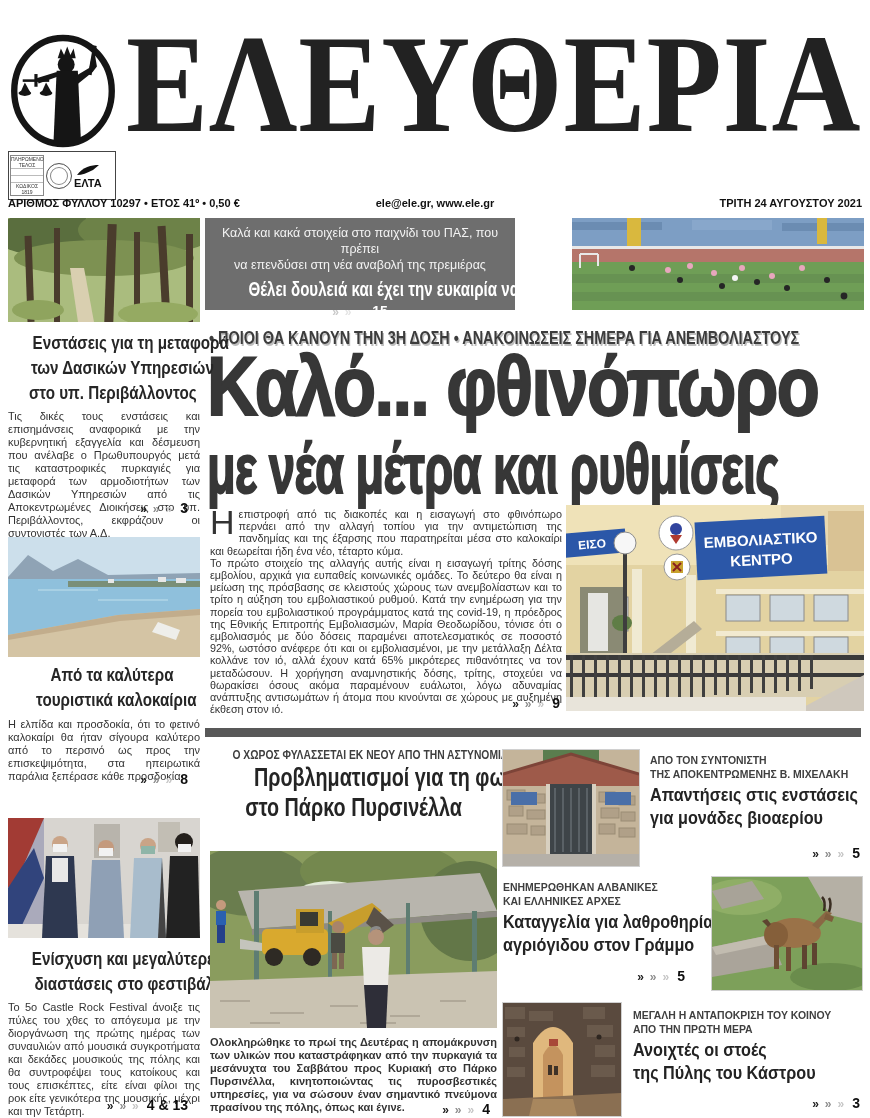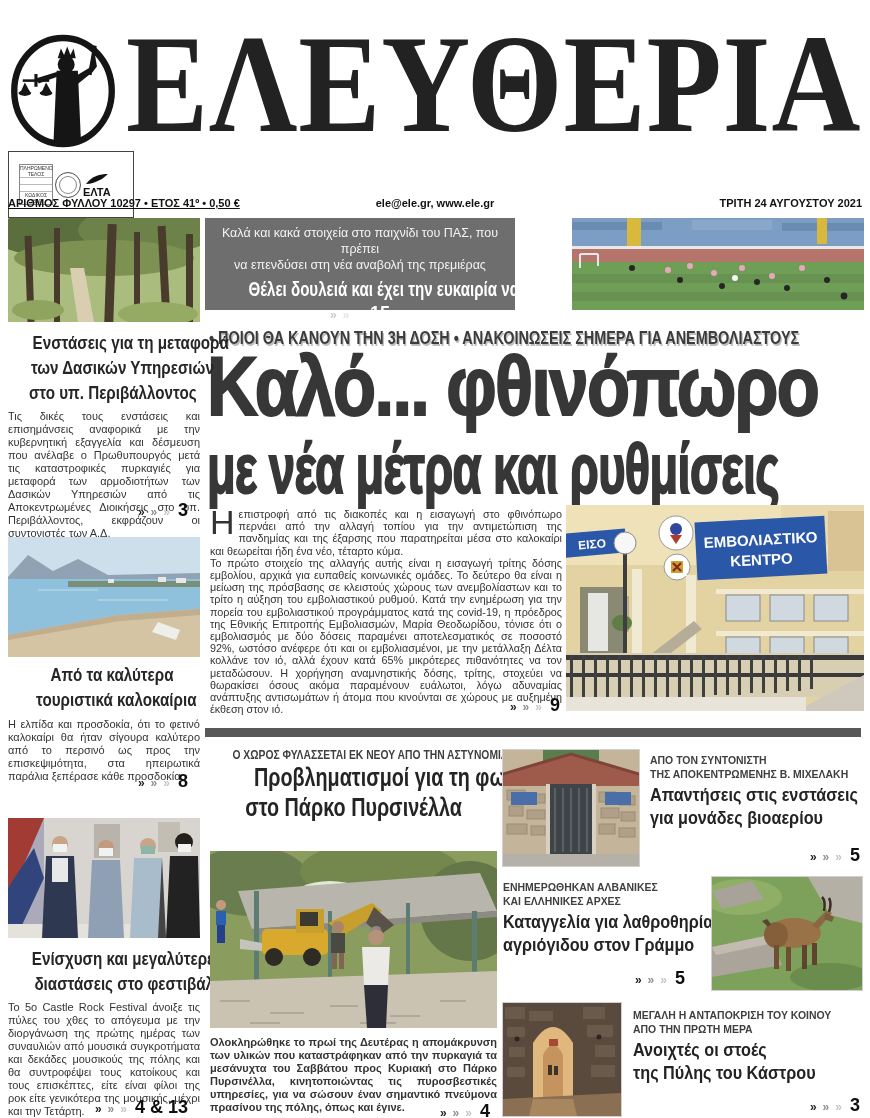--- a/index.html
+++ b/index.html
@@ -9,38 +9,38 @@
 
   
   .mast-title{font-family:"Liberation Serif","DejaVu Serif",serif;font-weight:bold;
 ic    color:#474747;font-size:140px;line-height:140px;letter-spacing:1px;
     transform:scaleX(.88);transform-origin:left top;white-space:nowrap;}
   .sub-bar{background:#a3a3a3;border:2px solid #565656;outline:1px solid #a9a9a9;outline-offset:1px;
     display:flex;align-items:center;justify-content:center;font-weight:bold;font-size:13px;
     letter-spacing:8px;color:#1d1d1d;white-space:nowrap;}
   .info{font-size:11px;font-weight:bold;color:#111;white-space:nowrap;}
 
-  .stamp{border:1px solid #444;background:#fff;display:flex;align-items:center;gap:2px;padding:10px;}
+  .stamp{border:1px solid #444;background:#fff;display:flex;align-items:center;gap:2px;padding:1px;}
   .stamp .tcol{width:32px;border:1px solid #888;font-size:5px;line-height:6px;text-align:center;color:#333;}
   .stamp .tcol .ln{border-top:1px solid #bbb;}
   .stamp .circ{width:24px;height:24px;border-radius:50%;border:1px solid #555;
     box-shadow:inset 0 0 0 3px #fff, inset 0 0 0 4px #888;}
   .stamp .elta{font-weight:bold;font-size:11px;color:#111;line-height:10px;text-align:center;}
 
   
   .pas-box{background:#6e6e6e;color:#f3f3f3;text-align:center;padding-top:7px;box-sizing:border-box;}
   .pas-deck{font-size:12.5px;line-height:16px;}
   .pas-head{font-weight:bold;font-size:21px;line-height:25px;margin-top:3px;color:#fff;
     transform:scaleX(.72);transform-origin:center top;white-space:nowrap;}
 
   
   .marker{display:flex;gap:6px;align-items:baseline;justify-content:flex-end;
     font-weight:bold;font-size:12px;}
   .marker .c1{color:#1e1e1e}.marker .c2{color:#8e8e8e}.marker .c3{color:#c6c6c6}
-  .marker .num{color:#0e0e0e;font-size:18px;margin-left:2px}
+  .marker .num{color:#0e0e0e;font-size:14px;margin-left:2px}
   .marker.light .c1{color:#c9c9c9}.marker.light .c2{color:#e4e4e4}
   .marker.light .c3{color:#fff}.marker.light .num{color:#fff}
   .marker.center{justify-content:center}
 
   
   .lead-kicker{font-weight:bold;font-size:18px;color:#3c3c3c;white-space:nowrap;
     transform:scaleX(.80);transform-origin:left top;text-shadow:1.5px 1.5px 0 #bdbdbd;}
   .lead-h1{font-weight:bold;font-size:84px;line-height:86px;color:#373737;letter-spacing:-2px;
     transform:scaleX(.84);transform-origin:left top;white-space:nowrap;-webkit-text-stroke:2px #373737;}
   .lead-h2{font-weight:bold;font-size:70px;line-height:74px;color:#373737;letter-spacing:-1px;
@@ -104,21 +104,21 @@
       <svg width="26" height="14" viewBox="0 0 26 14">
         <path d="M2,12 C8,4 16,2 24,2 L18,7 C12,10 7,12 2,12 Z" fill="#111"></path>
       </svg>
       <div>ΕΛΤΑ</div>
     </div>
   </div>
 
   <div class="abs mast-title" style="left:126px;top:14px;">ΕΛΕΥΘΕΡΙΑ</div>
 
 
-  <div class="abs info" style="left:8px;top:197px;text-decoration:underline;">ΑΡΙΘΜΟΣ ΦΥΛΛΟΥ 10297 • ΕΤΟΣ 41º • 0,50 €</div>
+  <div class="abs info" style="left:8px;top:197px;">ΑΡΙΘΜΟΣ ΦΥΛΛΟΥ 10297 • ΕΤΟΣ 41º • 0,50 €</div>
   <div class="abs info" style="left:50%;top:197px;transform:translateX(-50%);">ele@ele.gr, www.ele.gr</div>
   <div class="abs info" style="right:8px;top:197px;">ΤΡΙΤΗ 24 ΑΥΓΟΥΣΤΟΥ 2021</div>
 
   <div class="abs pas-box" style="left:205px;top:218px;width:310px;height:92px;">
     <div class="pas-deck">Καλά και κακά στοιχεία στο παιχνίδι του ΠΑΣ, που πρέπει</div>
     <div class="pas-deck">να επενδύσει στη νέα αναβολή της πρεμιέρας</div>
     <div class="pas-head">Θέλει δουλειά και έχει την ευκαιρία να δουλέψει</div>
     <div class="marker light center" style="margin-top:2px;">
       <span class="c1">»</span>
       <span class="c2">»</span>

